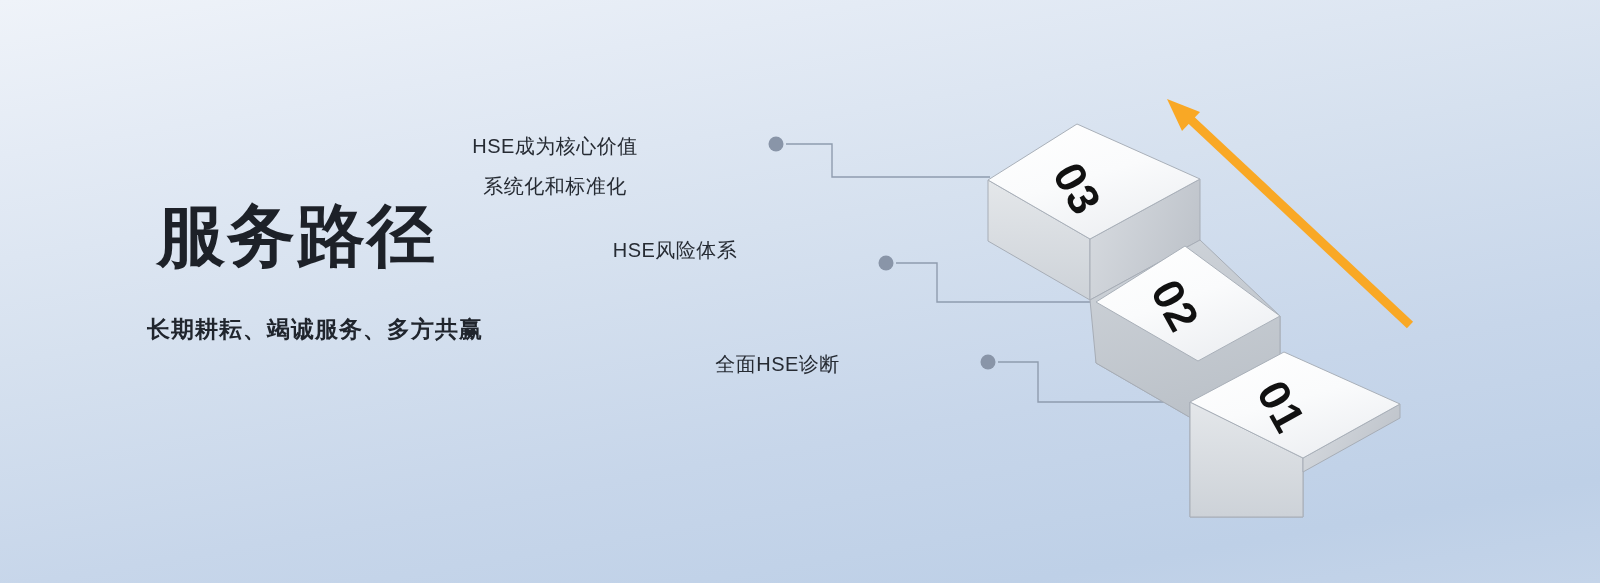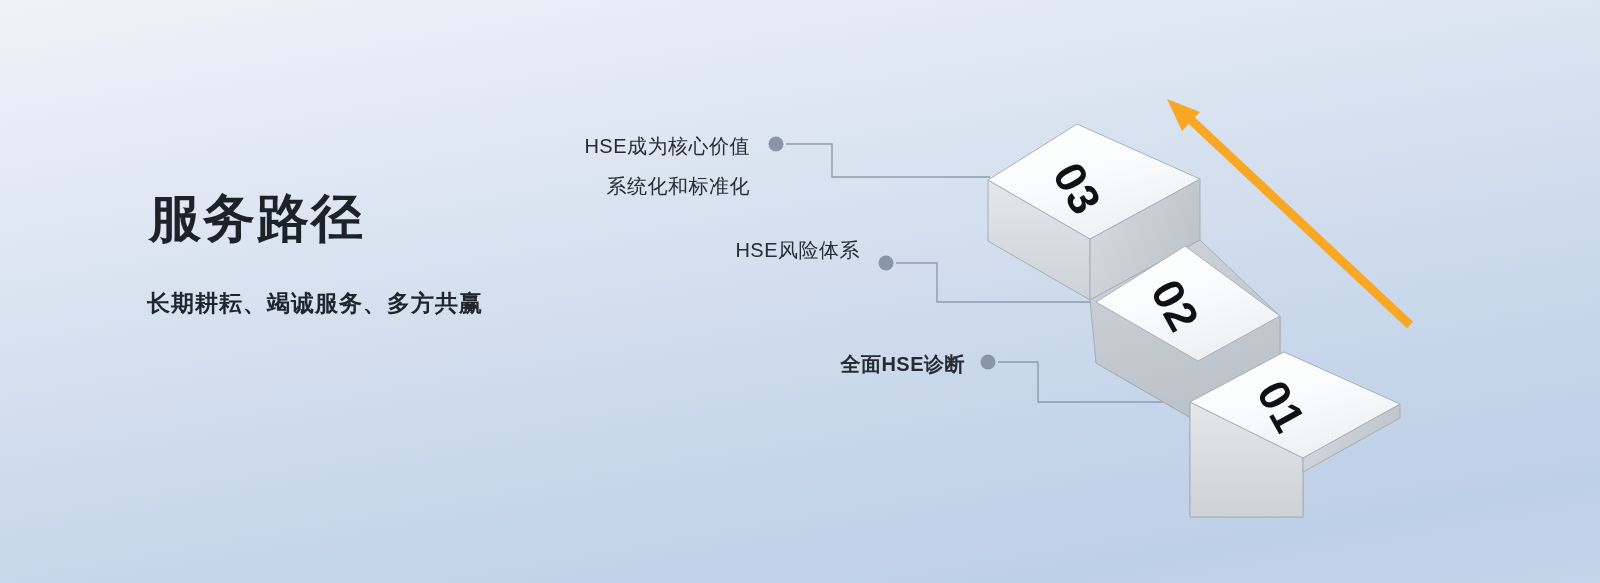--- a/index.html
+++ b/index.html
@@ -16,52 +16,52 @@
     background: linear-gradient(170deg, #eff3f9 0%, #e4ebf5 18%, #d6e1ef 42%, #c7d6ea 68%, #bed0e7 88%, #c4d4e9 100%);
   }
   
   #headline-block {
     position: absolute;
     left: 145px;
     top: 185px;
     width: 520px;
   }
   #page-title {
-    margin: 4px;
-    font-size: 52px;
+    margin: 12px;
+    font-size: 68px;
     line-height: 1.12;
     font-weight: 700;
     letter-spacing: 2px;
     color: #1d2128;
     white-space: nowrap;
   }
   #page-subtitle {
     margin: 42px 0 0 2px;
     font-size: 23px;
     line-height: 1.3;
     font-weight: 700;
     letter-spacing: 1px;
     color: #20252d;
     white-space: nowrap;
   }
   
   .callout {
     position: absolute;
-    text-align: right;
+    text-align: center;
     color: #262b33;
     font-size: 20px;
     font-weight: 500;
     line-height: 40px;
     letter-spacing: 0.5px;
     white-space: nowrap;
   }
   .callout .line-1, .callout .line-2 { display: block; }
   #callout-3 { left: 360px; top: 126px; width: 390px; }
   #callout-2 { left: 490px; top: 230px; width: 370px; }
-  #callout-1 { left: 590px; top: 344px; width: 375px; font-weight: bold; }
+  #callout-1 { left: 590px; top: 344px; width: 375px; }
 
   
   #art-layer {
     position: absolute;
     left: 0;
     top: 0;
     width: 1600px;
     height: 583px;
   }
 </style>

